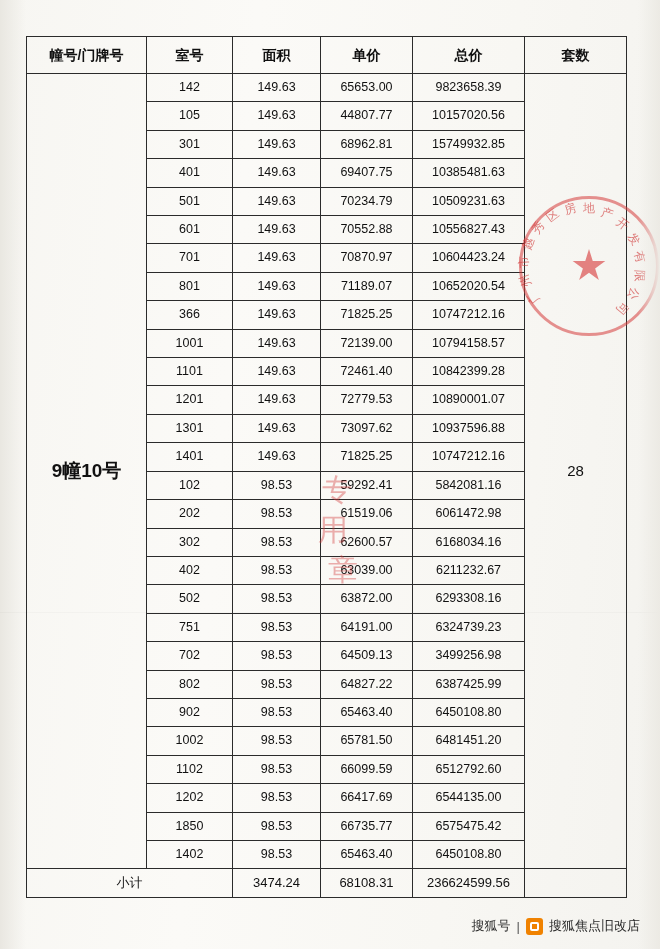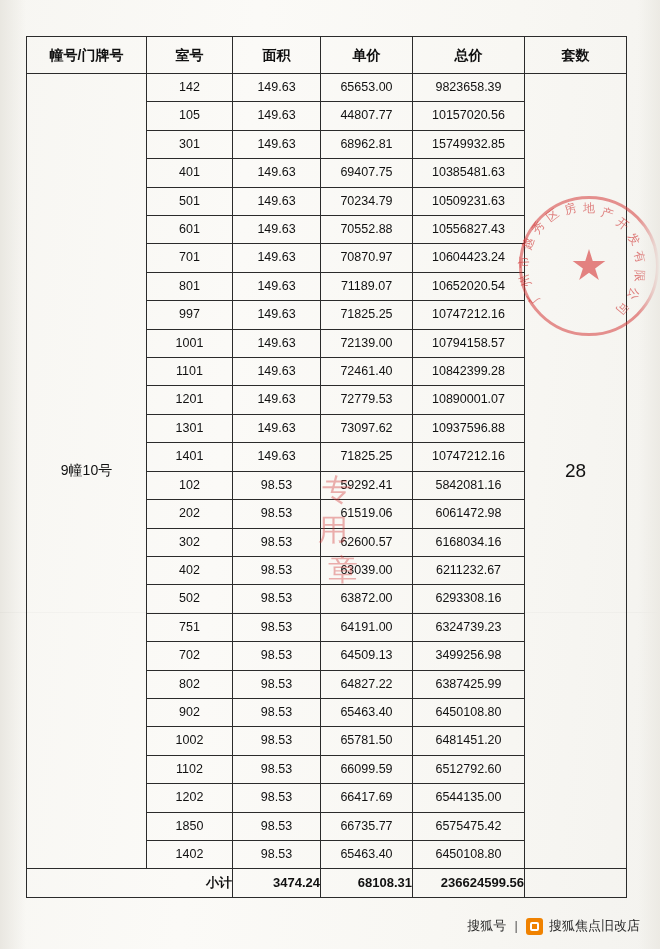--- a/index.html
+++ b/index.html
@@ -70,30 +70,29 @@
     line-height: 36px;
   }
   col.c-bldg { width: 120px; }
   col.c-room { width: 86px; }
   col.c-area { width: 88px; }
   col.c-unit { width: 92px; }
   col.c-total { width: 112px; }
   col.c-count { width: 102px; }
 
   td.bldg-cell {
+    font-weight: bold;
+    font-size: 19px;
+  }
+  td.count-cell {
+    font-size: 15px;
+  }
+  tr.subtotal td {
     font-weight: normal;
-    font-size: 14px;
-  }
-  td.count-cell {
-    font-size: 19px;
-  }
-  tr.subtotal td {
-    font-weight: bold;
     font-size: 13px;
-    text-align: right;
   }
   td.subtotal-label {
     font-weight: bold;
   }
 
   
   #seal {
     position: absolute;
     left: 519px;
     top: 196px;
@@ -157,21 +156,21 @@
   
   #footer-brand {
     position: absolute;
     right: 20px;
     bottom: 14px;
     display: flex;
     align-items: center;
     gap: 6px;
     color: #2a2a2a;
     font-size: 13px;
-    font-family: Liberation Mono, monospace;
+    font-family: Liberation Sans, sans-serif;
   }
   #footer-brand .logo-badge {
     width: 17px;
     height: 17px;
     border-radius: 3px;
     background: #f08200;
     position: relative;
   }
   #footer-brand .logo-badge::after {
     content: "";
@@ -266,21 +265,21 @@
             <td>70870.97</td>
             <td>10604423.24</td>
           </tr>
           <tr>
             <td>801</td>
             <td>149.63</td>
             <td>71189.07</td>
             <td>10652020.54</td>
           </tr>
           <tr>
-            <td>997</td>
+            <td>366</td>
             <td>149.63</td>
             <td>71825.25</td>
             <td>10747212.16</td>
           </tr>
           <tr>
             <td>1001</td>
             <td>149.63</td>
             <td>72139.00</td>
             <td>10794158.57</td>
           </tr>

